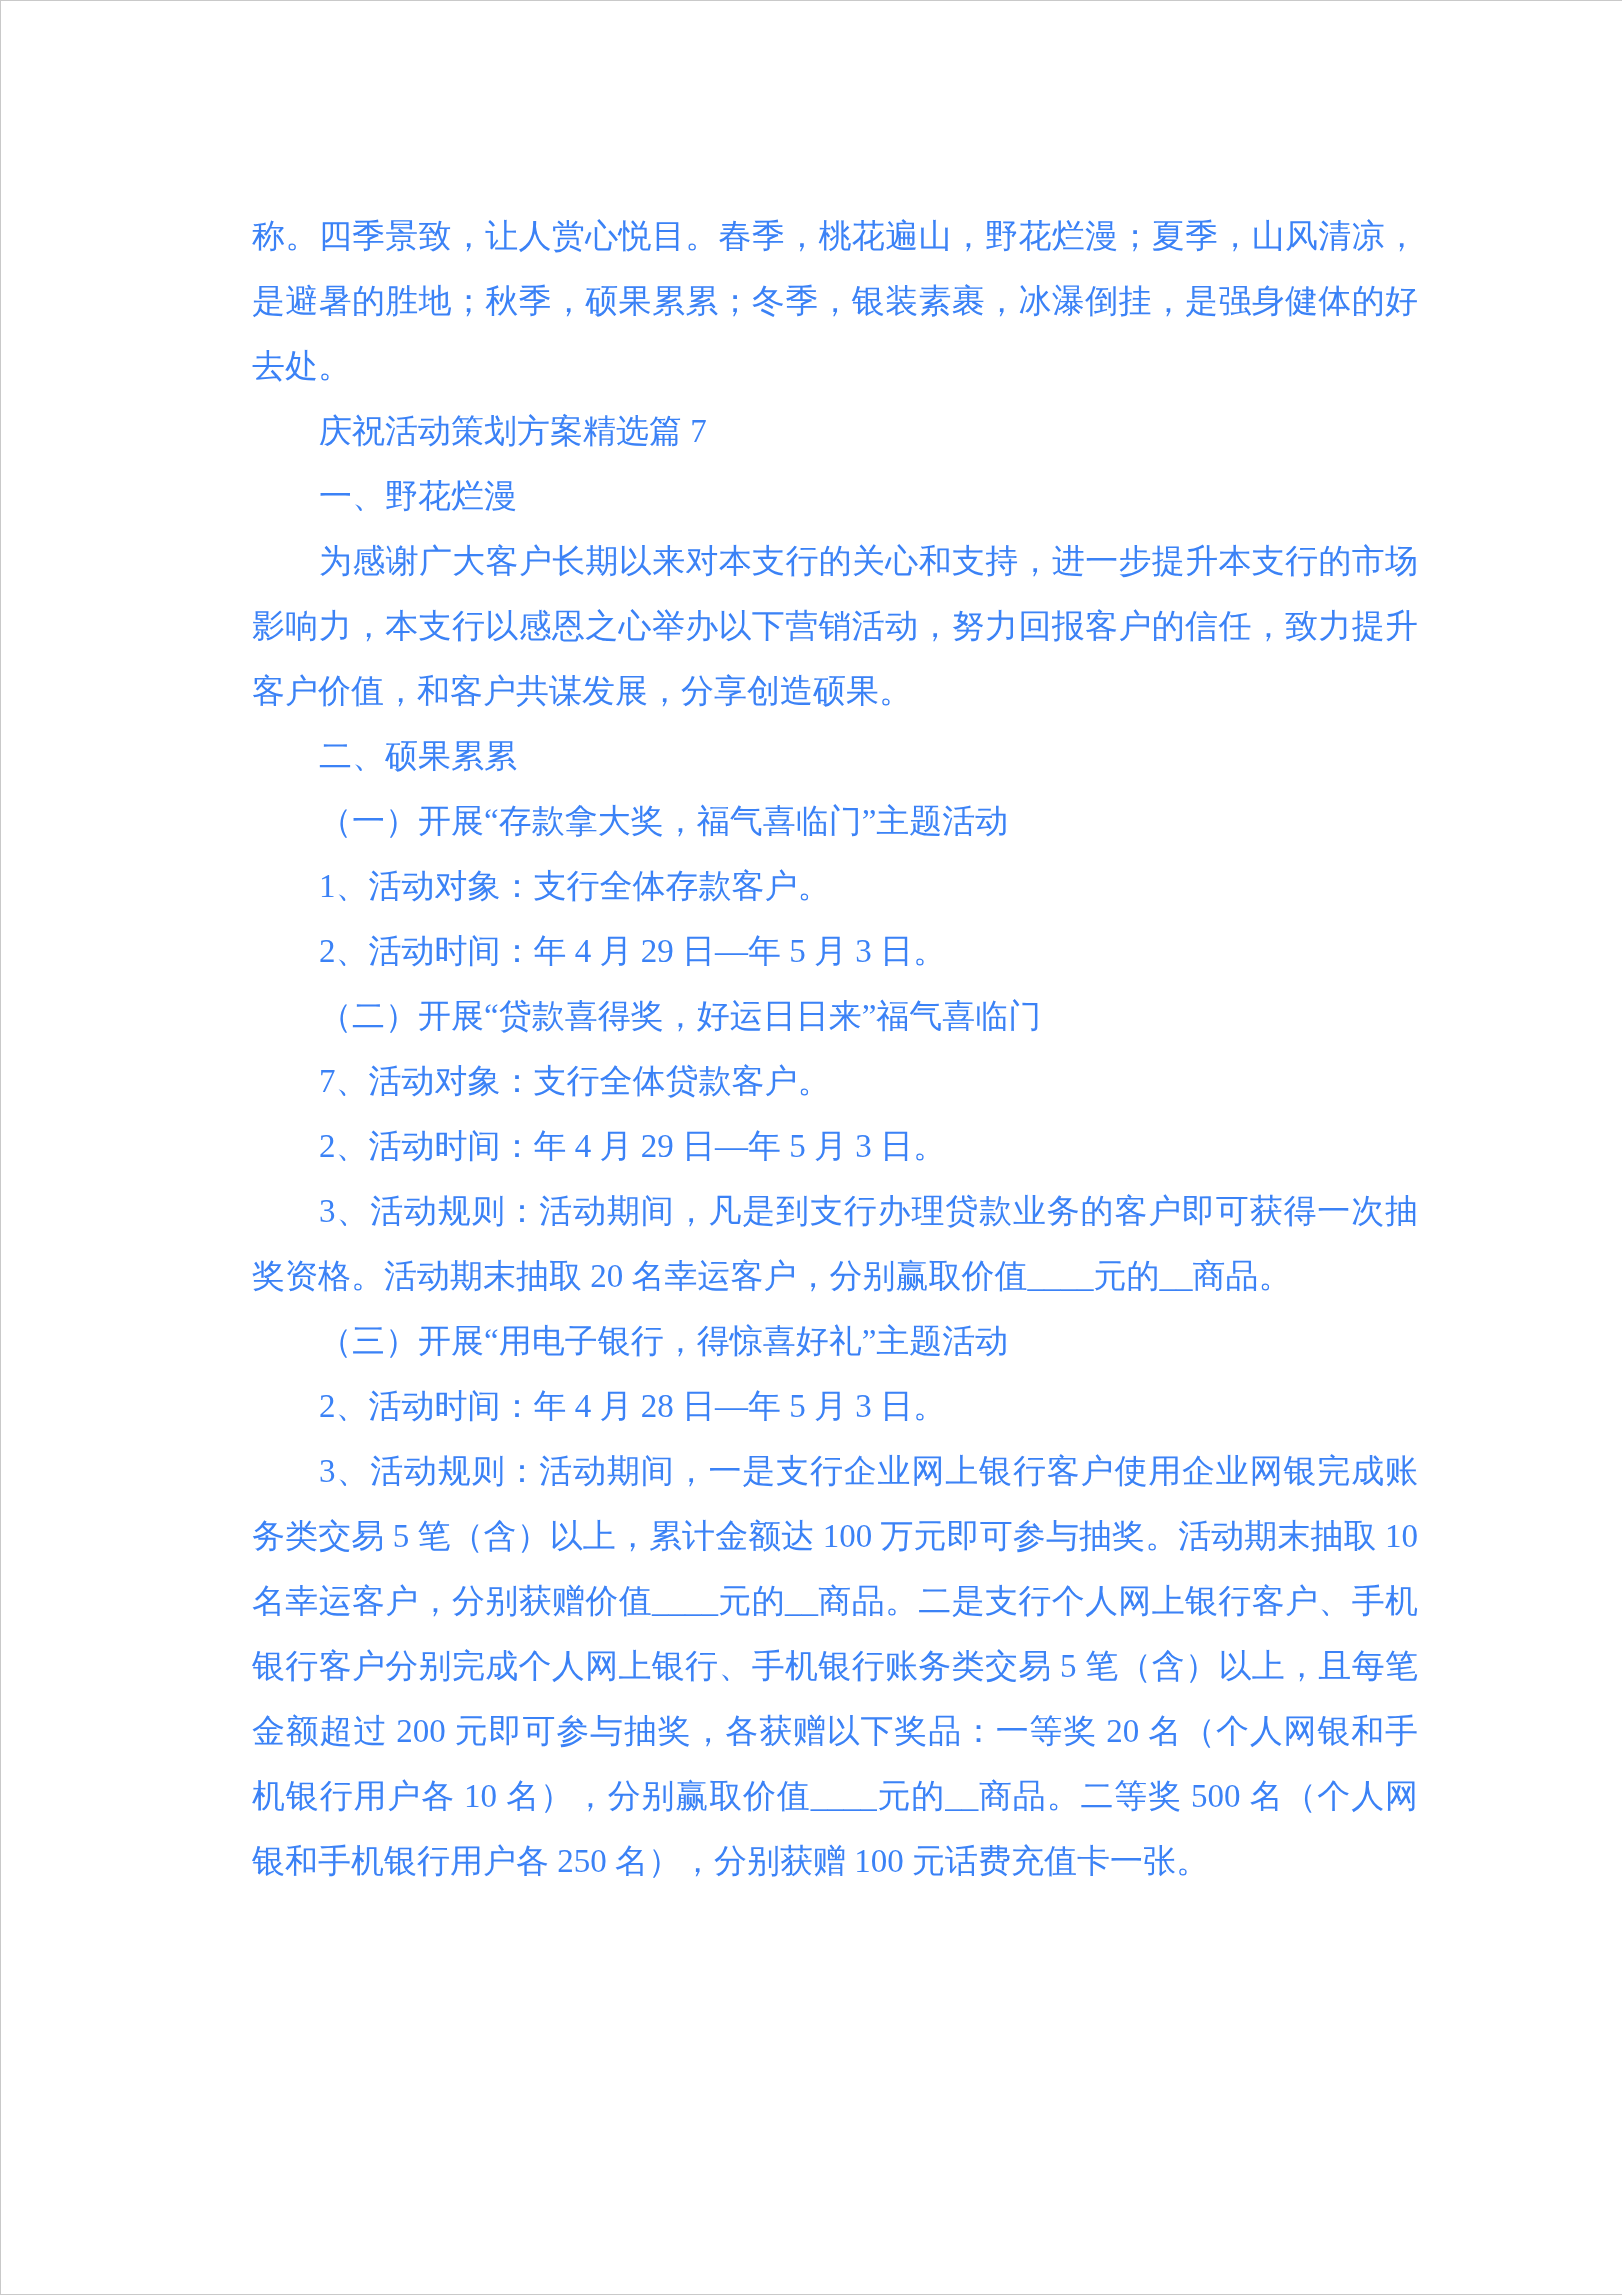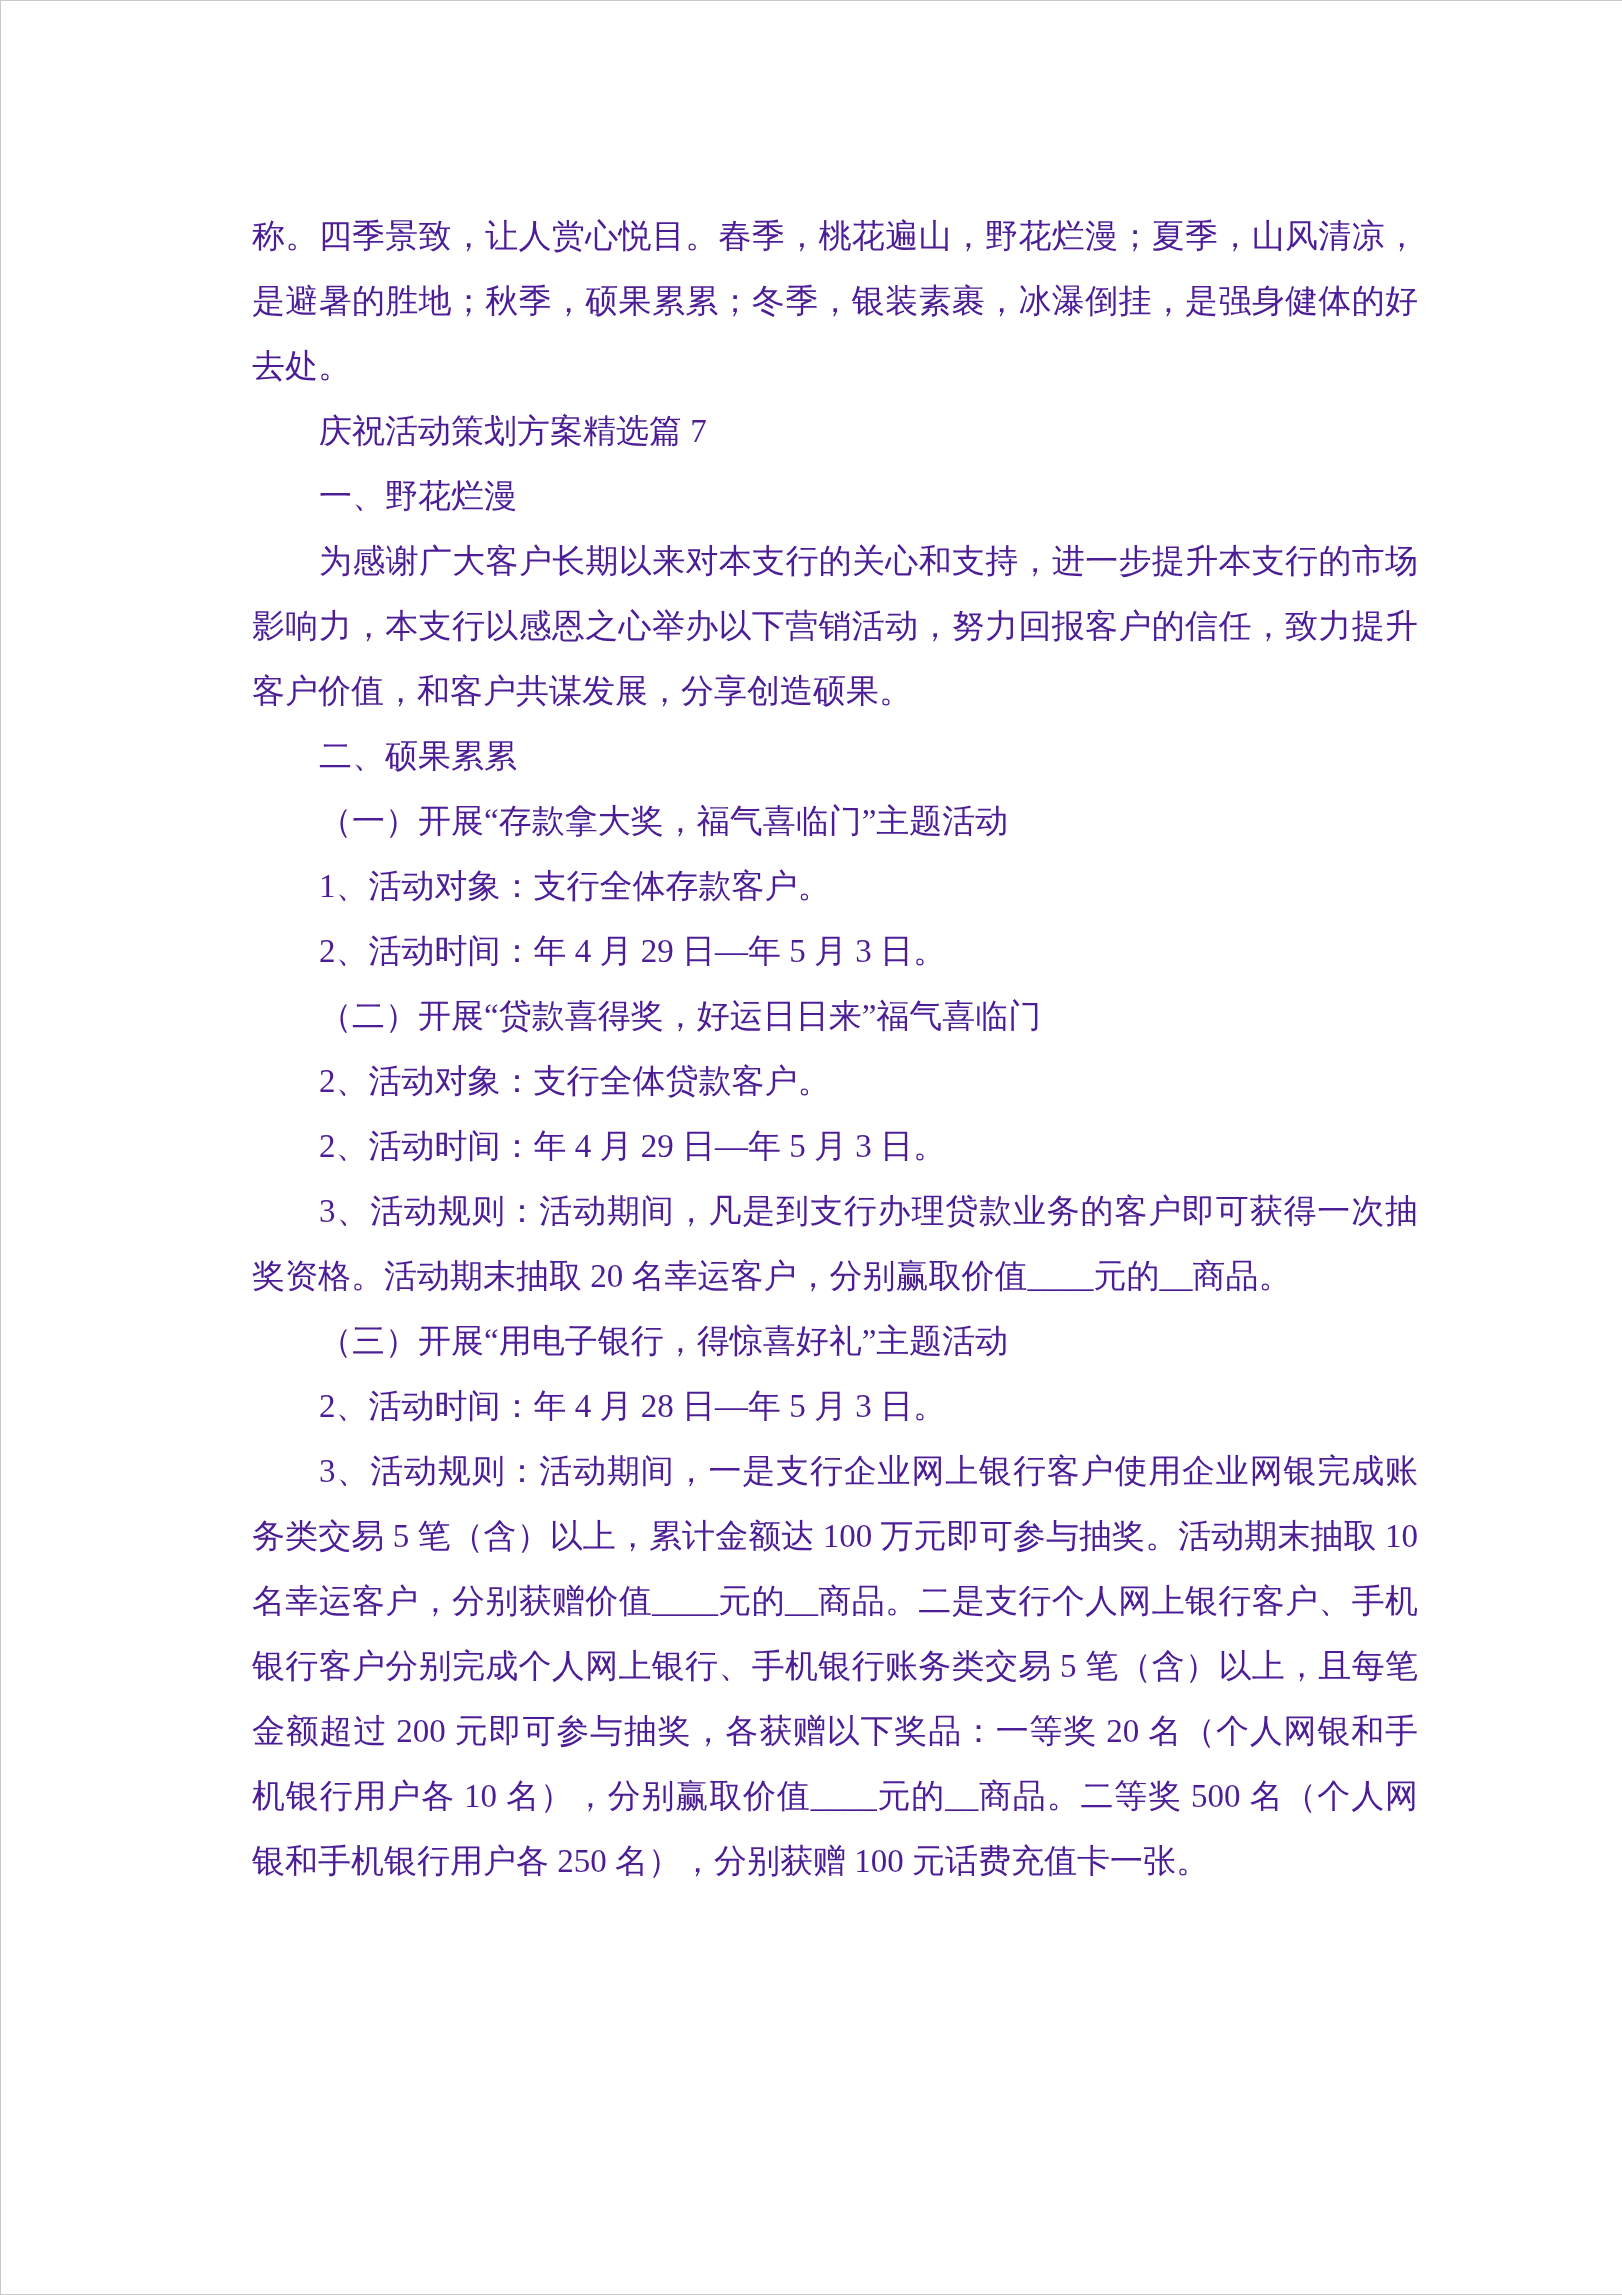--- a/index.html
+++ b/index.html
@@ -17,42 +17,42 @@
     overflow: hidden;
     color: #000000;
   }
   .doc-body {
     width: 100%;
   }
   .para {
     font-size: 33px;
     line-height: 65px;
     text-align: justify;
-    color: #4c1d95;
+    color: #3b82f6;
     word-break: break-all;
   }
   .para.indent {
     text-indent: 67px;
   }
 </style>
 </head>
 <body>
 
 <div class="page">
   <div class="doc-body" id="doc-body">
       <p class="para">称。四季景致，让人赏心悦目。春季，桃花遍山，野花烂漫；夏季，山风清凉，是避暑的胜地；秋季，硕果累累；冬季，银装素裹，冰瀑倒挂，是强身健体的好去处。</p>
       <p class="para indent">庆祝活动策划方案精选篇 7</p>
       <p class="para indent">一、野花烂漫</p>
       <p class="para indent">为感谢广大客户长期以来对本支行的关心和支持，进一步提升本支行的市场影响力，本支行以感恩之心举办以下营销活动，努力回报客户的信任，致力提升客户价值，和客户共谋发展，分享创造硕果。</p>
       <p class="para indent">二、硕果累累</p>
       <p class="para indent">（一）开展“存款拿大奖，福气喜临门”主题活动</p>
       <p class="para indent">1、活动对象：支行全体存款客户。</p>
       <p class="para indent">2、活动时间：年 4 月 29 日—年 5 月 3 日。</p>
       <p class="para indent">（二）开展“贷款喜得奖，好运日日来”福气喜临门</p>
-      <p class="para indent">2、活动对象：支行全体贷款客户。</p>
+      <p class="para indent">7、活动对象：支行全体贷款客户。</p>
       <p class="para indent">2、活动时间：年 4 月 29 日—年 5 月 3 日。</p>
       <p class="para indent">3、活动规则：活动期间，凡是到支行办理贷款业务的客户即可获得一次抽奖资格。活动期末抽取 20 名幸运客户，分别赢取价值____元的__商品。</p>
       <p class="para indent">（三）开展“用电子银行，得惊喜好礼”主题活动</p>
       <p class="para indent">2、活动时间：年 4 月 28 日—年 5 月 3 日。</p>
       <p class="para indent">3、活动规则：活动期间，一是支行企业网上银行客户使用企业网银完成账务类交易 5 笔（含）以上，累计金额达 100 万元即可参与抽奖。活动期末抽取 10 名幸运客户，分别获赠价值____元的__商品。二是支行个人网上银行客户、手机银行客户分别完成个人网上银行、手机银行账务类交易 5 笔（含）以上，且每笔金额超过 200 元即可参与抽奖，各获赠以下奖品：一等奖 20 名（个人网银和手机银行用户各 10 名），分别赢取价值____元的__商品。二等奖 500 名（个人网银和手机银行用户各 250 名），分别获赠 100 元话费充值卡一张。</p>
     </div>
 </div>
 
 
 </body></html>

